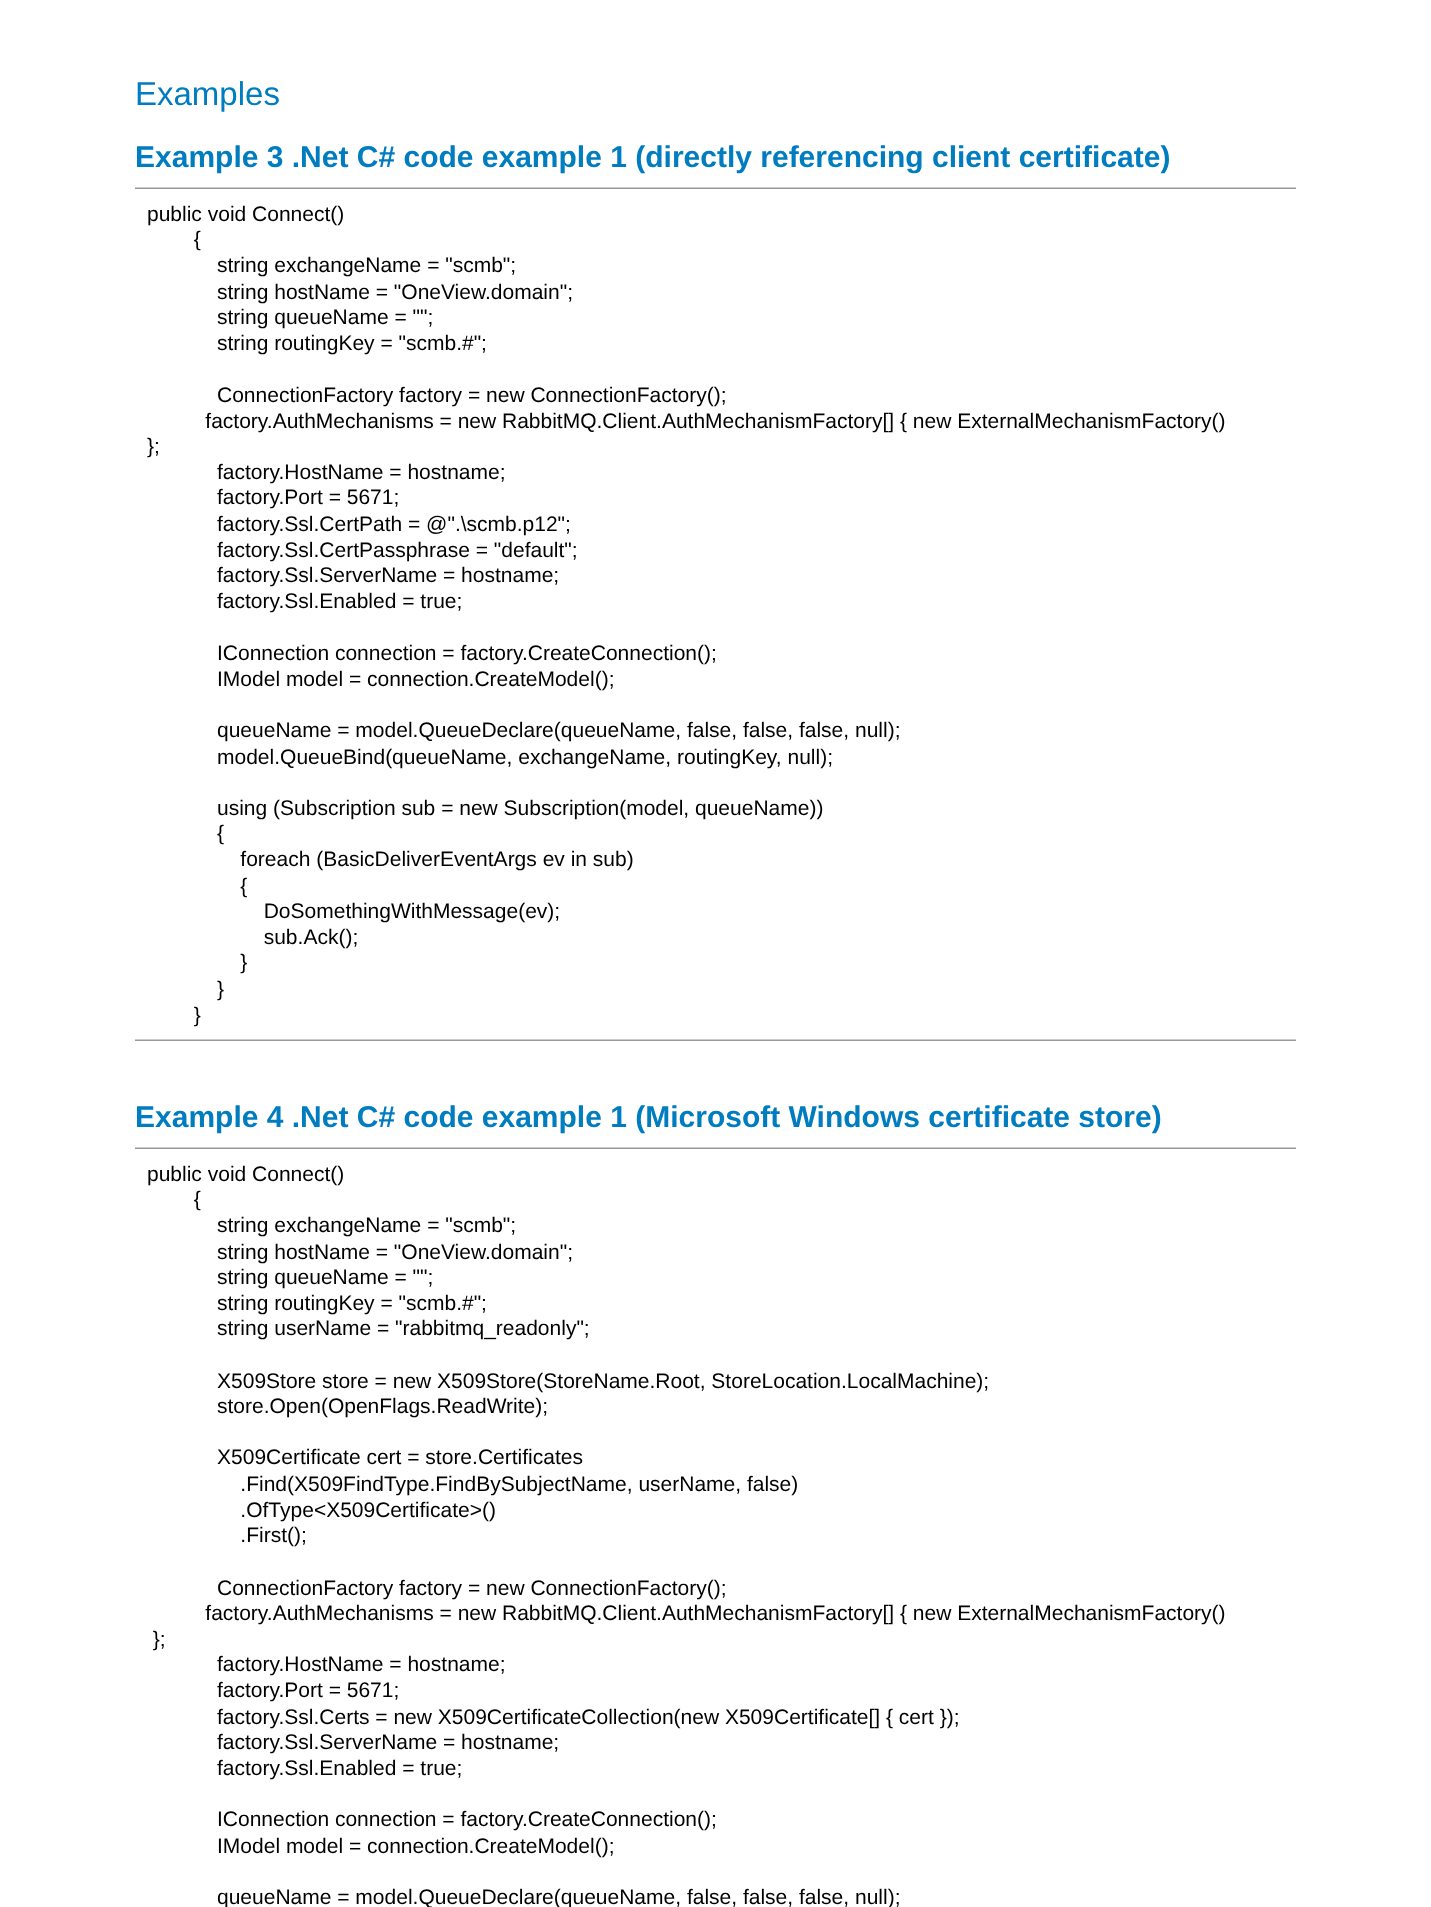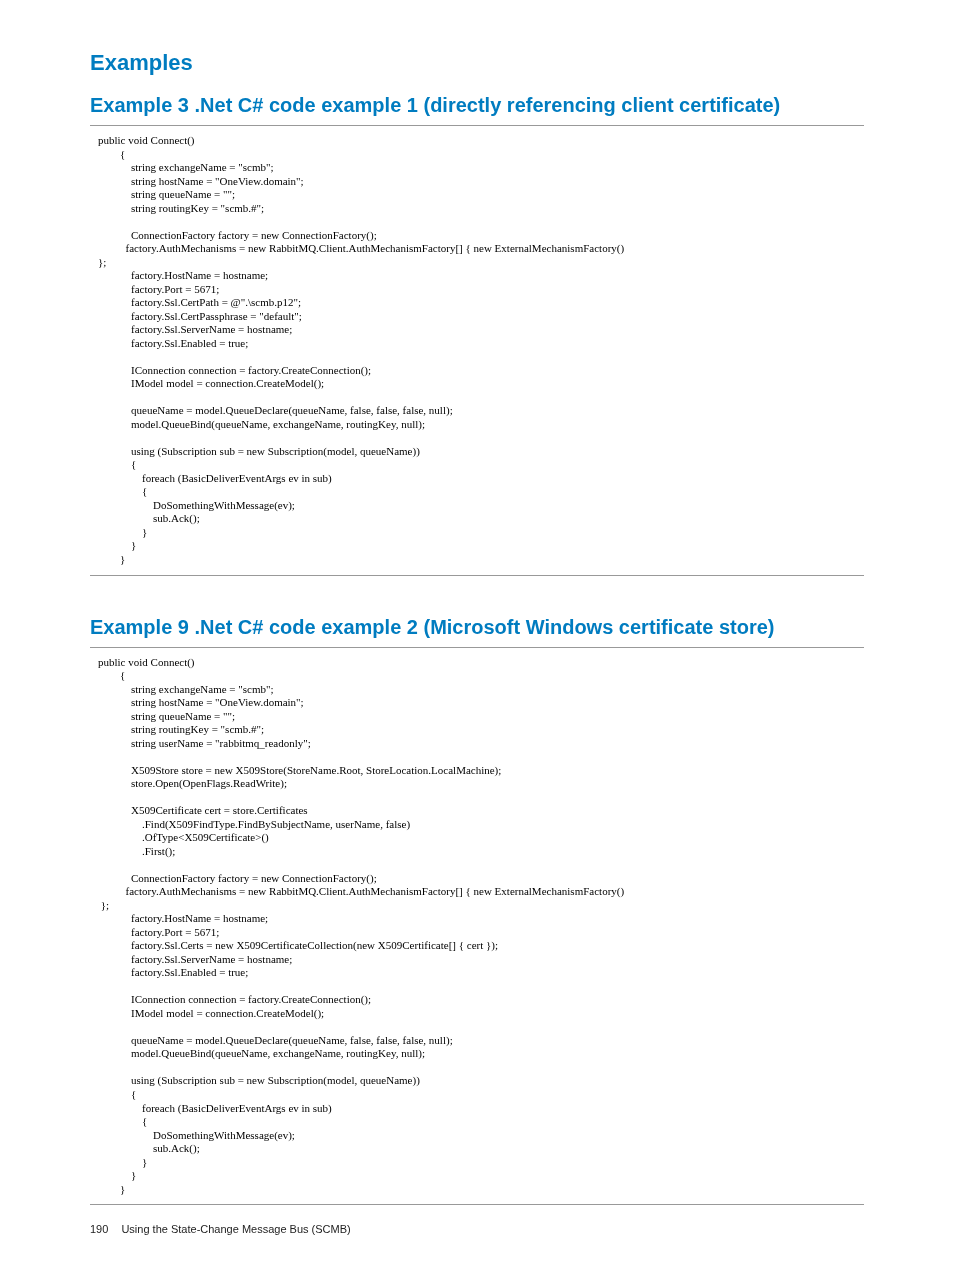--- a/index.html
+++ b/index.html
@@ -11,38 +11,38 @@
       font-family: Arial, Helvetica, sans-serif;
       background: #ffffff;
       width: 954px;
       min-height: 1271px;
       padding: 50px 90px 30px 90px;
       position: relative;
     }
     .section-title {
       color: #007cc0;
       font-size: 22px;
-      font-weight: bold;
+      font-weight: normal;
       margin-bottom: 18px;
     }
     .example-title {
       color: #007cc0;
       font-size: 20px;
       font-weight: bold;
       margin-bottom: 8px;
     }
     .code-container {
       border-top: 1px solid #999;
       border-bottom: 1px solid #999;
       padding: 2px 0;
       margin-bottom: 40px;
     }
     .code-block {
-      font-family: Liberation Serif, serif;
-      font-size: 11px;
+      font-family: Liberation Sans, sans-serif;
+      font-size: 14px;
       line-height: 1.23;
       white-space: pre;
       color: #000;
       padding: 6px 8px;
     }
     .footer {
       position: absolute;
       bottom: 40px;
       left: 90px;
       font-size: 11px;
@@ -86,21 +86,21 @@
             {
                 foreach (BasicDeliverEventArgs ev in sub)
                 {
                     DoSomethingWithMessage(ev);
                     sub.Ack();
                 }
             }
         }</pre>
 </div>
 
-<h2 class="example-title">Example 9 .Net C# code example 2 (Microsoft Windows certificate store)</h2>
+<h2 class="example-title">Example 4 .Net C# code example 1 (Microsoft Windows certificate store)</h2>
 <div class="code-container">
   <pre class="code-block">public void Connect()
         {
             string exchangeName = "scmb";
             string hostName = "OneView.domain";
             string queueName = "";
             string routingKey = "scmb.#";
             string userName = "rabbitmq_readonly";
 
             X509Store store = new X509Store(StoreName.Root, StoreLocation.LocalMachine);

